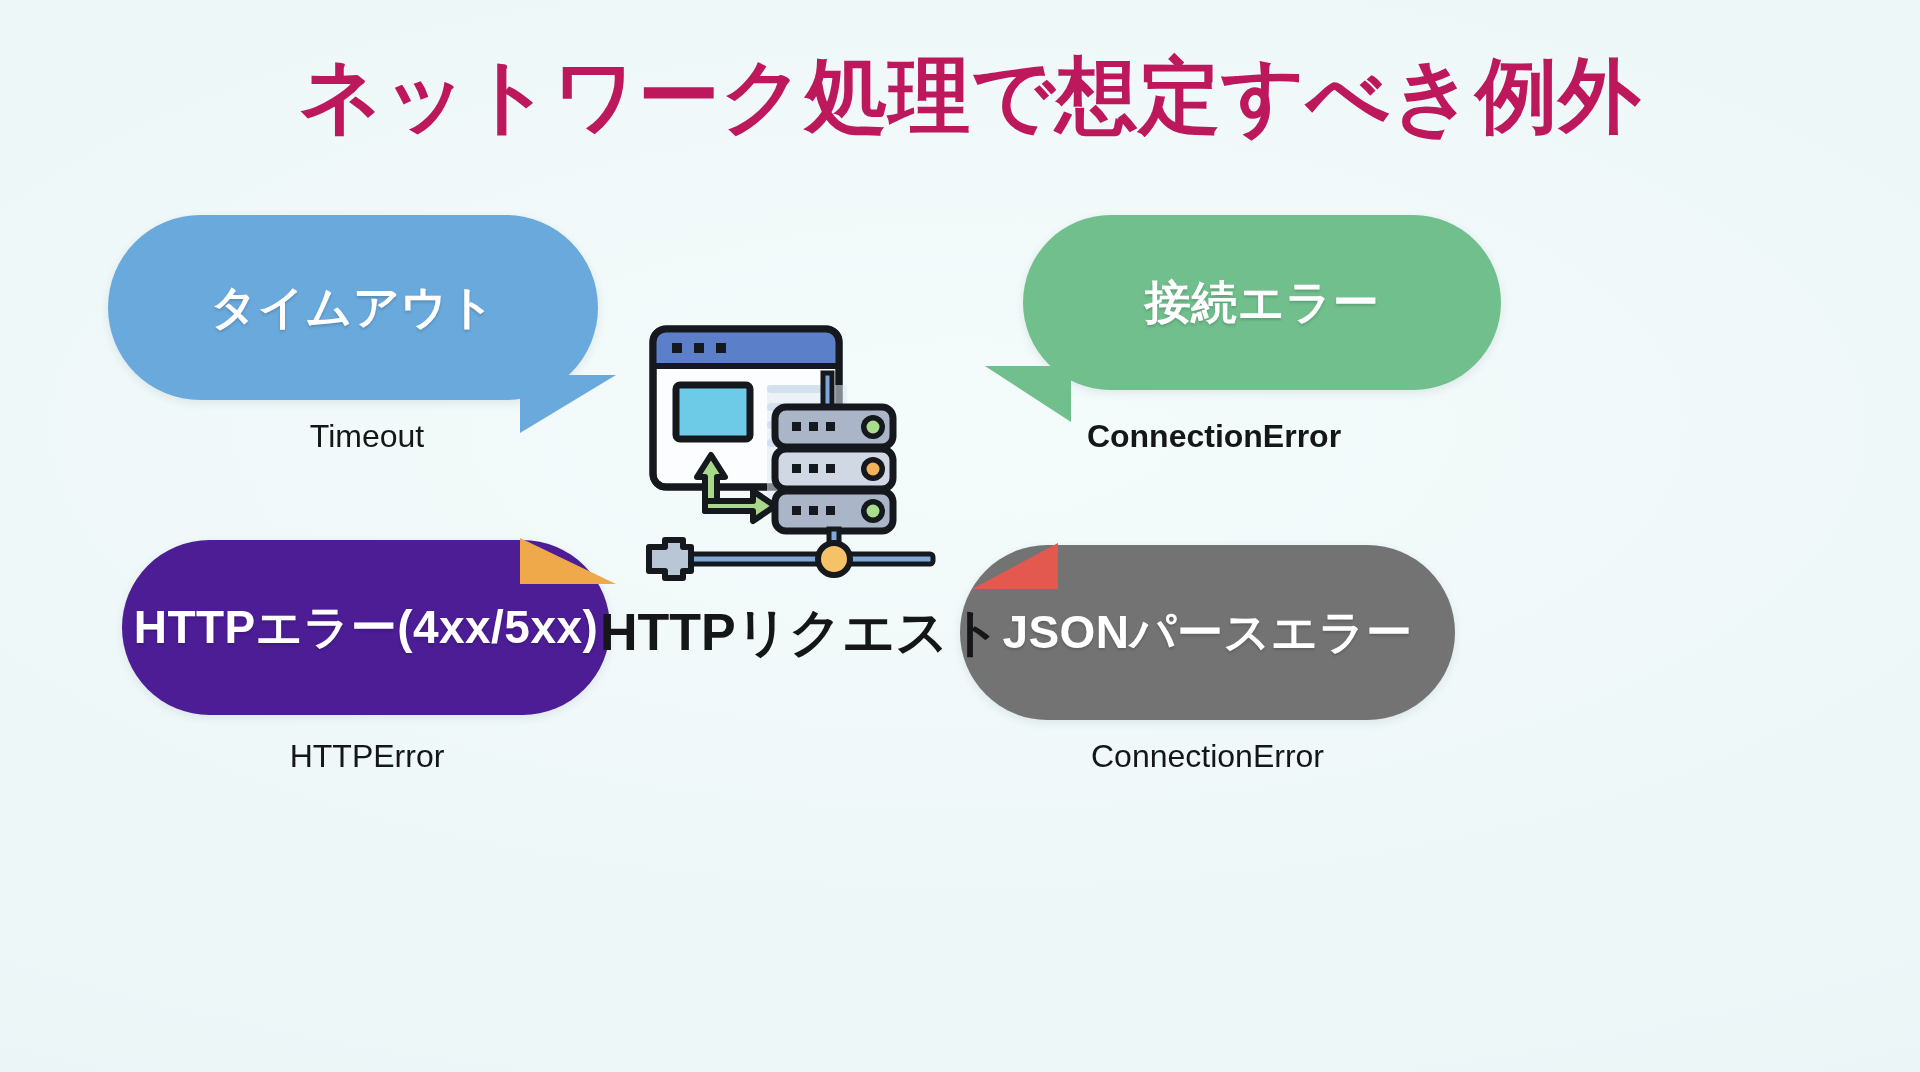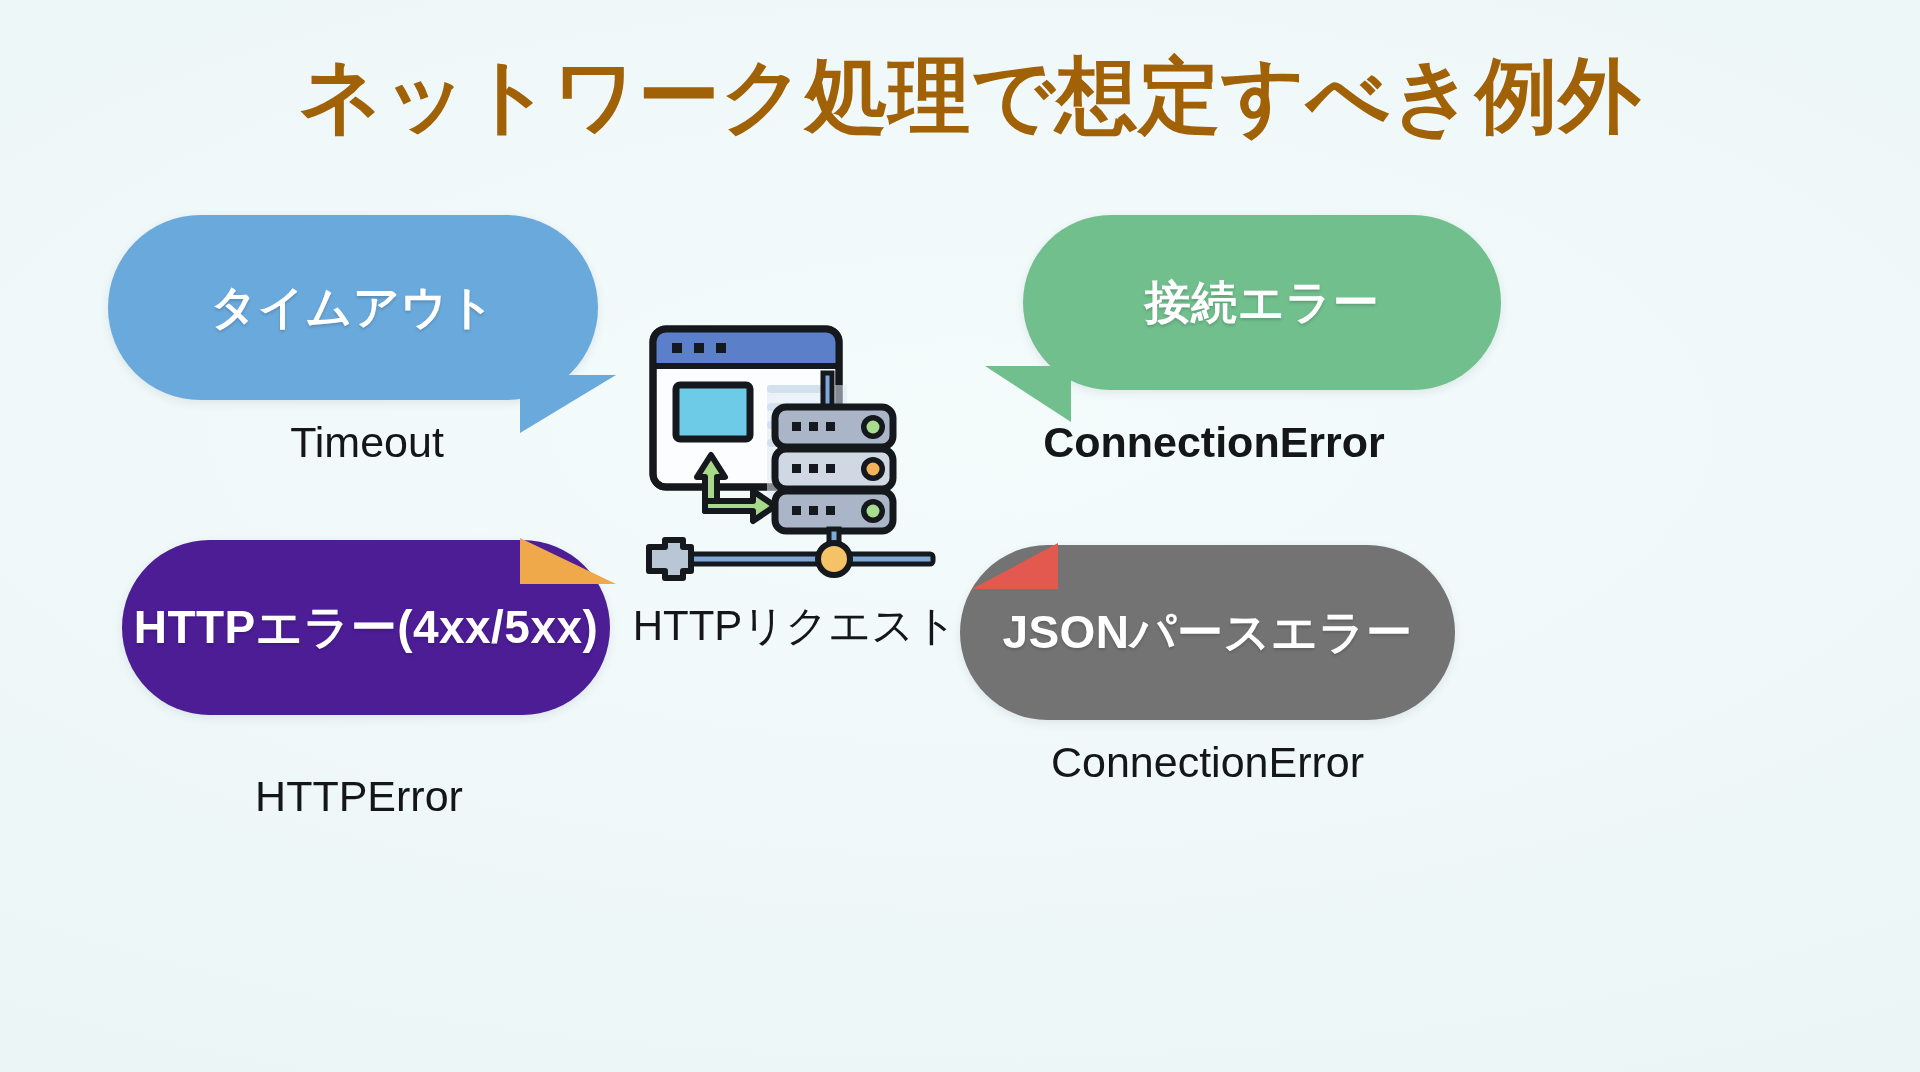--- a/index.html
+++ b/index.html
@@ -17,21 +17,21 @@
   }
 
   
   #title {
     position:absolute;
     top:52px; left:0; right:0;
     text-align:center;
     font-size:82px;
     font-weight:700;
     letter-spacing:0.01em;
-    color:#a16207;
+    color:#be185d;
     line-height:1.08;
     white-space:nowrap;
     padding-left:20px;
   }
 
   
   .bubble {
     position:absolute;
     display:flex;
     align-items:center;
@@ -98,45 +98,46 @@
   }
   #tail-json {
     left:972px; top:543px;
     border-right:86px solid #e4594f;
     border-top:46px solid transparent;
   }
 
   
   .caption {
     position:absolute;
-    font-size:43px;
+    font-size:32px;
     color:#141618;
     white-space:nowrap;
     text-align:center;
     font-weight:400;
   }
   #cap-timeout    { left:122px; width:490px; top:418px; }
   #cap-connection { left:975px; width:478px; top:418px;font-weight:bold; }
-  #cap-http       { left:114px; width:490px; top:738px;margin-top:34px; }
+  #cap-http       { left:122px; width:490px; top:738px; }
   #cap-json       { left:960px; width:495px; top:738px; }
 
   
   #illustration {
     position:absolute;
     left:645px; top:315px;
     width:300px; height:280px;
   }
   #center-caption {
     position:absolute;
     left:600px; width:390px;
     top:598px;
     text-align:center;
-    font-size:42px;
+    font-size:52px;
     color:#141618;
     white-space:nowrap;
+    font-weight:bold;
   }
 </style>
 </head>
 <body>
 
 <div id="title">ネットワーク処理で想定すべき例外</div>
 
 <div class="bubble" id="bubble-timeout">
   <span class="btxt">タイムアウト</span>
 </div>

